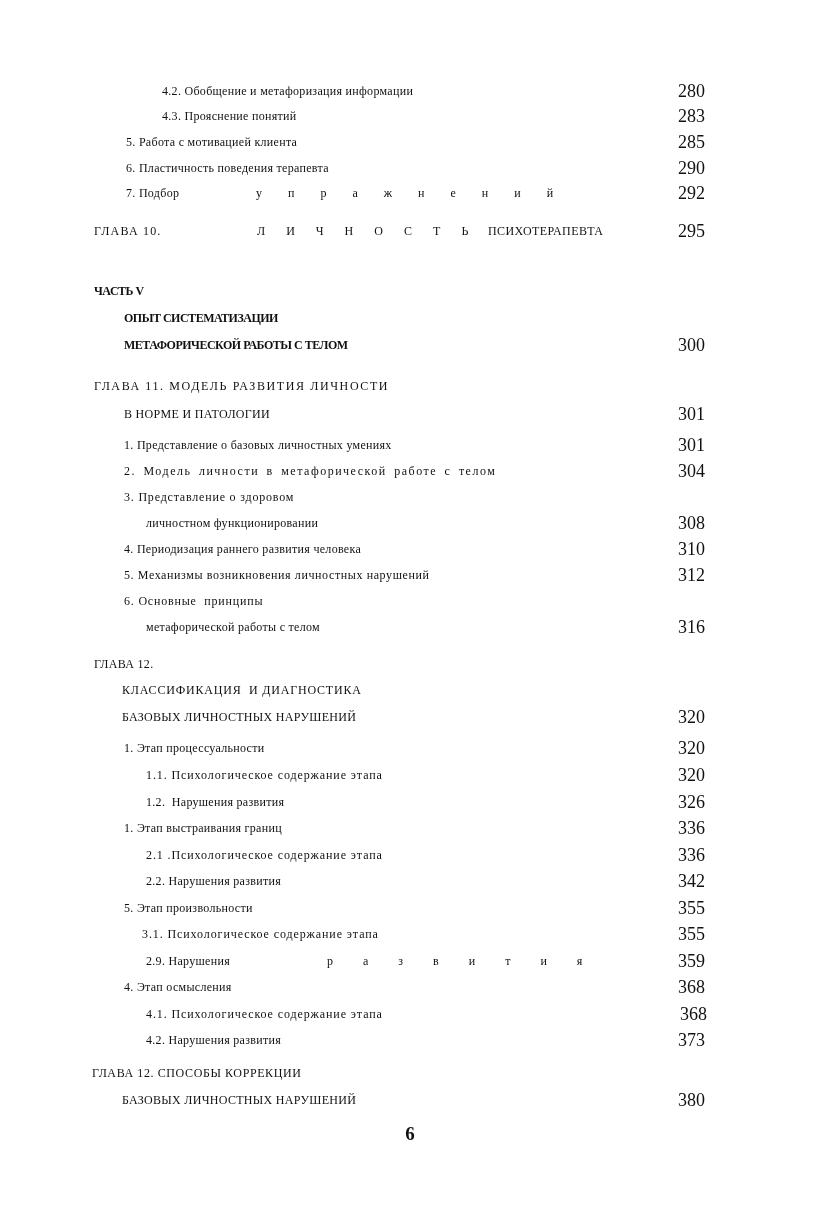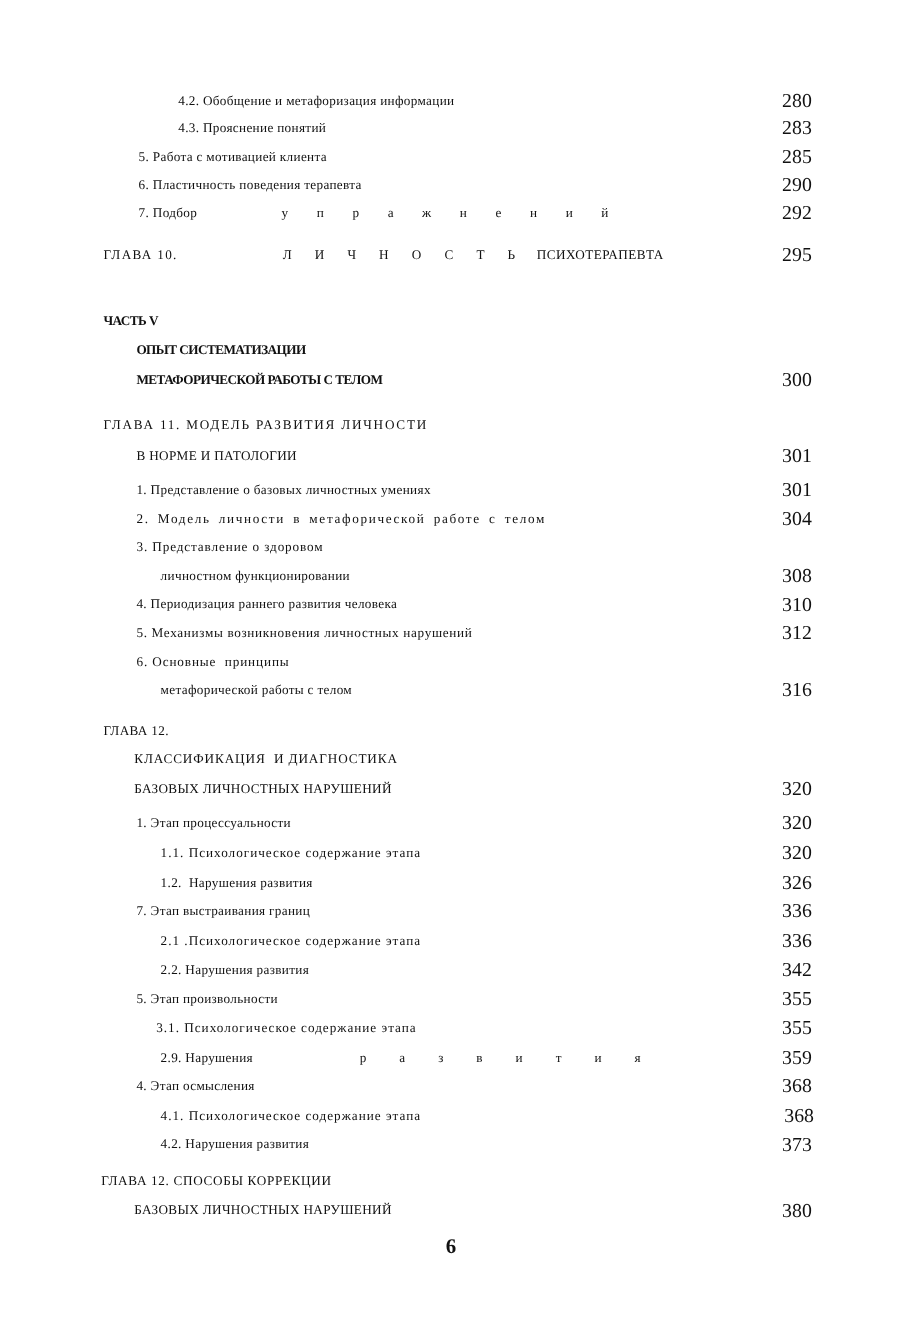--- a/index.html
+++ b/index.html
@@ -10,21 +10,21 @@
       font-family: "Liberation Serif", "DejaVu Serif", serif;
     }
     .line {
       position: absolute; left: 0; width: 820px; height: 26px;
     }
     .t {
       position: absolute; white-space: pre; font-size: 12px; line-height: 26px;
       letter-spacing: 0.3px;
     }
     .p {
-      position: absolute; font-size: 18px; line-height: 26px; text-align: right;
+      position: absolute; font-size: 18px; line-height: 26px; 
       width: 60px;
     }
     .bold { font-weight: bold; }
     .spread { letter-spacing: 21px; }
     .spread2 { letter-spacing: 19px; }
     .spread3 { letter-spacing: 26px; }
     .pageno {
       position: absolute; left: 0; width: 820px; text-align: center;
       font-size: 19px; font-weight: bold; line-height: 26px;
     }
@@ -134,21 +134,21 @@
   </div>
   <div class="line" style="top:762px">
     <span class="t" style="left:146px;letter-spacing:0.9px">1.1. Психологическое содержание этапа</span>
     <span class="p" style="left:678px">320</span>
   </div>
   <div class="line" style="top:789px">
     <span class="t" style="left:146px">1.2.  Нарушения развития</span>
     <span class="p" style="left:678px">326</span>
   </div>
   <div class="line" style="top:815px">
-    <span class="t" style="left:124px">7. Этап выстраивания границ</span>
+    <span class="t" style="left:124px">1. Этап выстраивания границ</span>
     <span class="p" style="left:678px">336</span>
   </div>
   <div class="line" style="top:842px">
     <span class="t" style="left:146px;letter-spacing:0.9px">2.1 .Психологическое содержание этапа</span>
     <span class="p" style="left:678px">336</span>
   </div>
   <div class="line" style="top:868px">
     <span class="t" style="left:146px">2.2. Нарушения развития</span>
     <span class="p" style="left:678px">342</span>
   </div>

